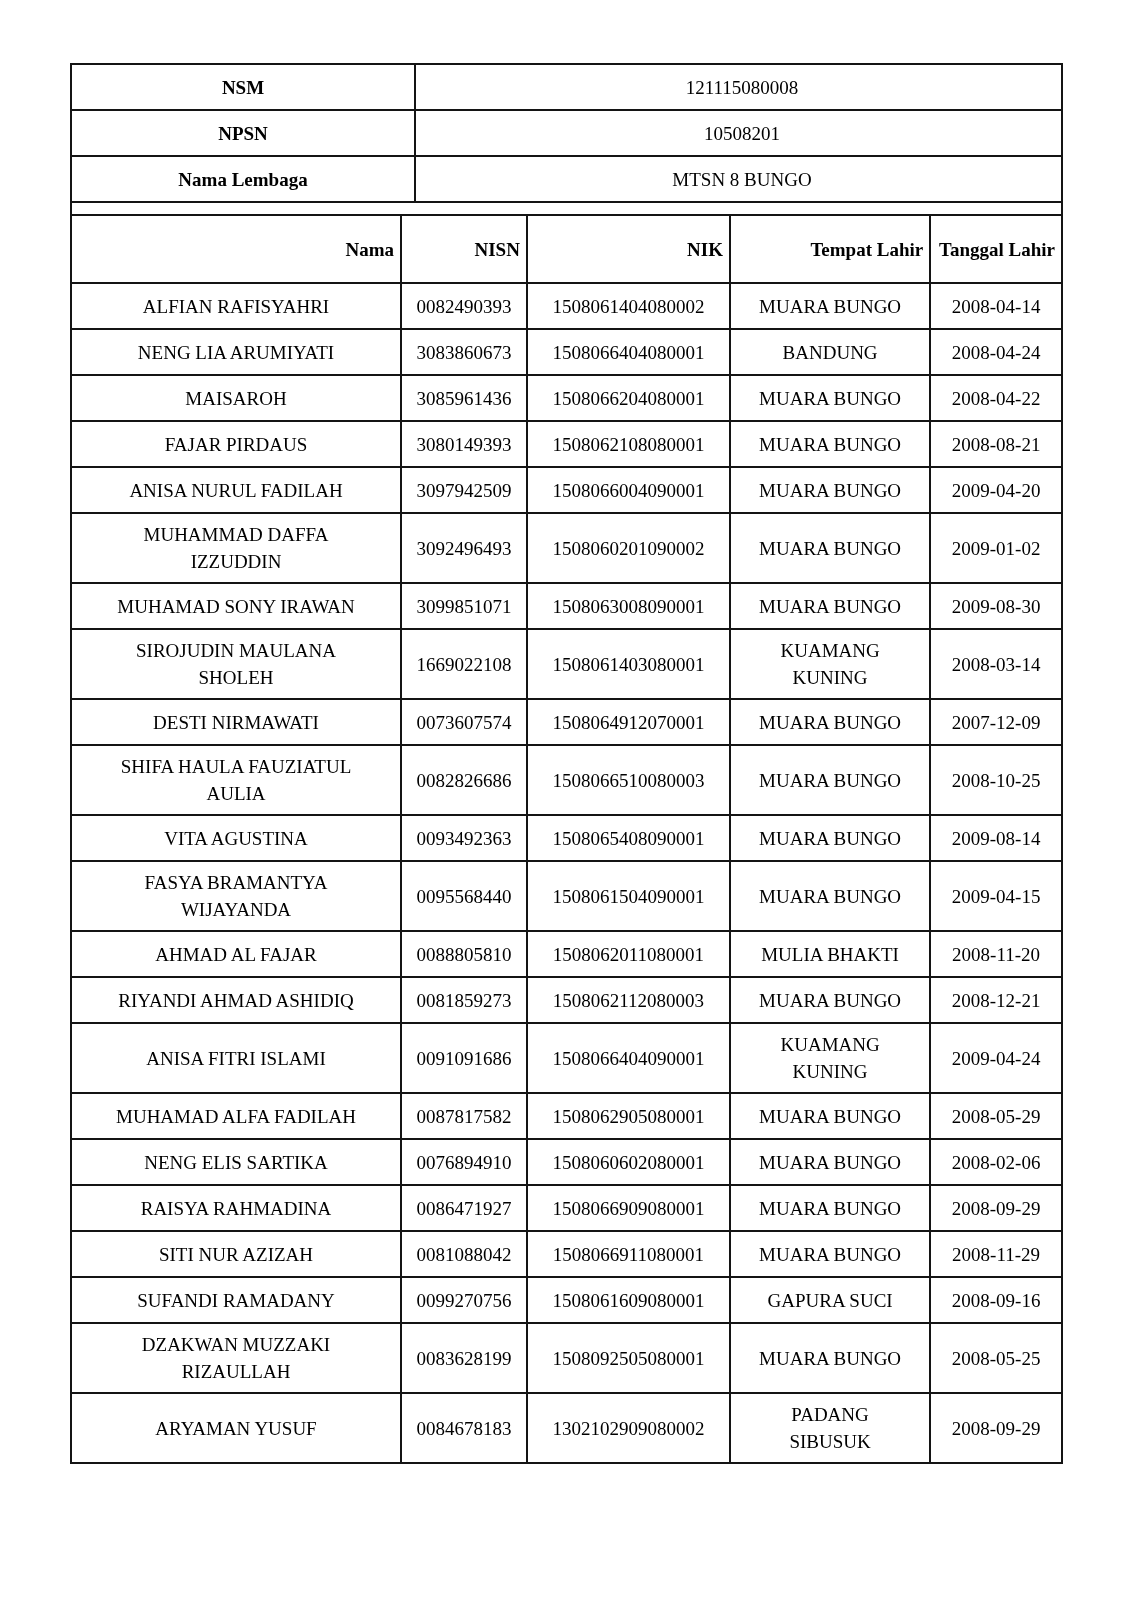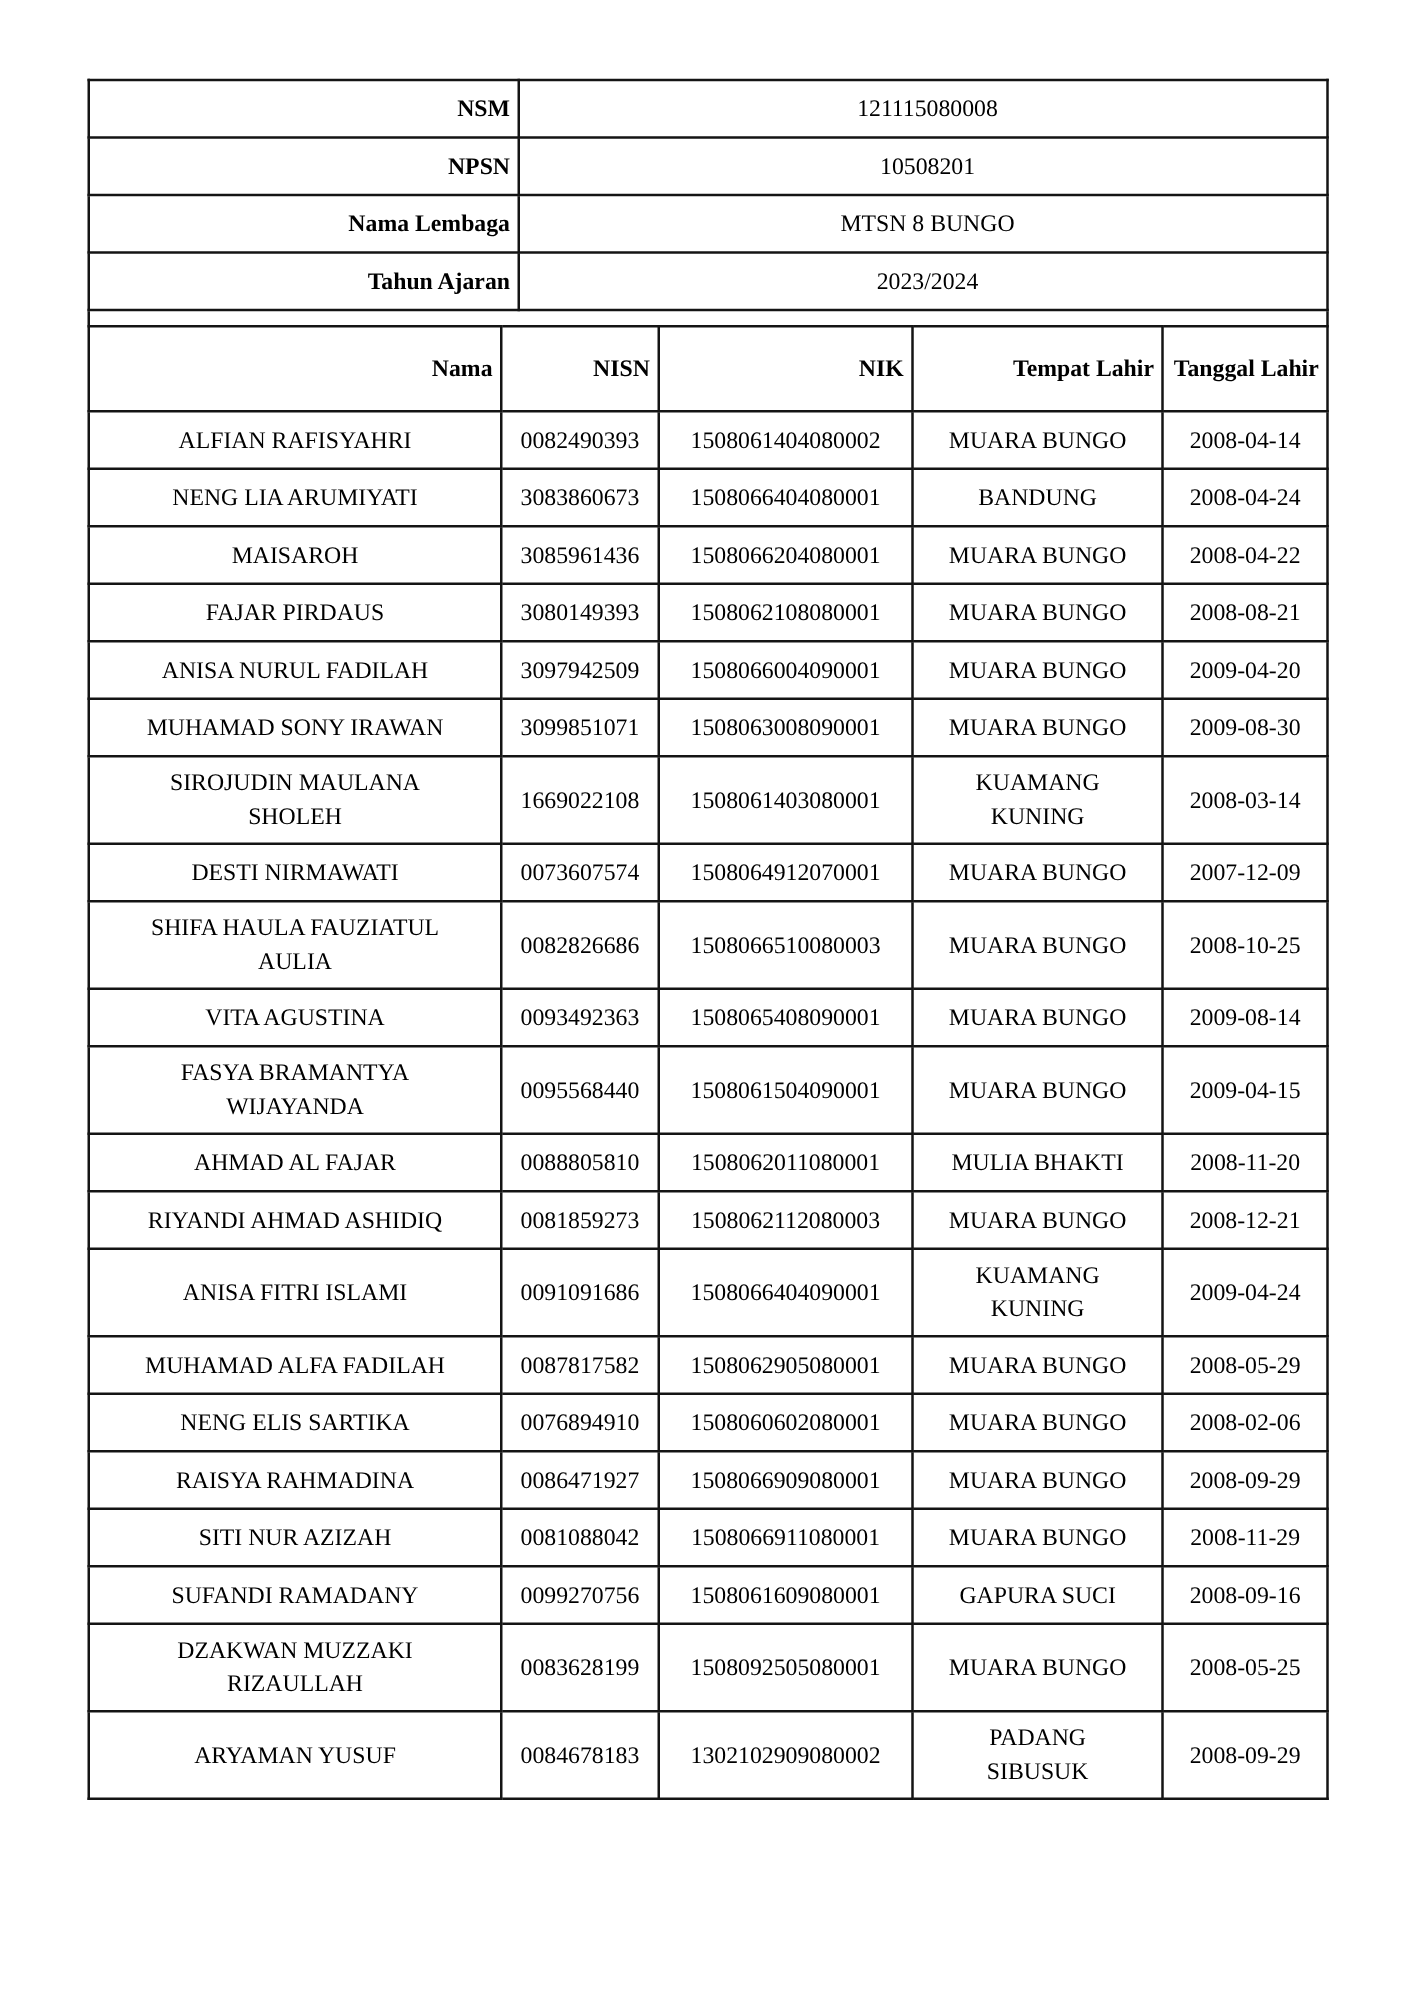--- a/index.html
+++ b/index.html
@@ -27,21 +27,21 @@
     font-size: 19px;
     line-height: 27px;
     padding: 7px 6px;
     white-space: pre-line;
     overflow: hidden;
   }
   
   .info-table td { height: 30px; }
   .info-table .info-label {
     font-weight: bold;
-    text-align: right;
+    text-align: center;
     width: 33.3%;
   }
   .info-table .info-value {
     text-align: center;
     padding-left: 13px;
   }
   
   .spacer-row {
     width: 993px;
     height: 11px;
@@ -73,24 +73,20 @@
           <td class="info-label">NSM</td>
           <td class="info-value">121115080008</td>
         </tr>
         <tr>
           <td class="info-label">NPSN</td>
           <td class="info-value">10508201</td>
         </tr>
         <tr>
           <td class="info-label">Nama Lembaga</td>
           <td class="info-value">MTSN 8 BUNGO</td>
-        </tr>
-        <tr>
-          <td class="info-label">Tahun Ajaran</td>
-          <td class="info-value">2023/2024</td>
         </tr>
       </tbody>
   </table>
 
   <div class="spacer-row"></div>
 
   <table class="students-table">
     <colgroup>
         <col style="width: 33.3%;">
         <col style="width: 12.7%;">
@@ -137,20 +133,28 @@
           <td>2008-08-21</td>
         </tr>
         <tr>
           <td>ANISA NURUL FADILAH</td>
           <td>3097942509</td>
           <td>1508066004090001</td>
           <td>MUARA BUNGO</td>
           <td>2009-04-20</td>
         </tr>
         <tr>
+          <td>MUHAMMAD DAFFA
+IZZUDDIN</td>
+          <td>3092496493</td>
+          <td>1508060201090002</td>
+          <td>MUARA BUNGO</td>
+          <td>2009-01-02</td>
+        </tr>
+        <tr>
           <td>MUHAMAD SONY IRAWAN</td>
           <td>3099851071</td>
           <td>1508063008090001</td>
           <td>MUARA BUNGO</td>
           <td>2009-08-30</td>
         </tr>
         <tr>
           <td>SIROJUDIN MAULANA
 SHOLEH</td>
           <td>1669022108</td>

